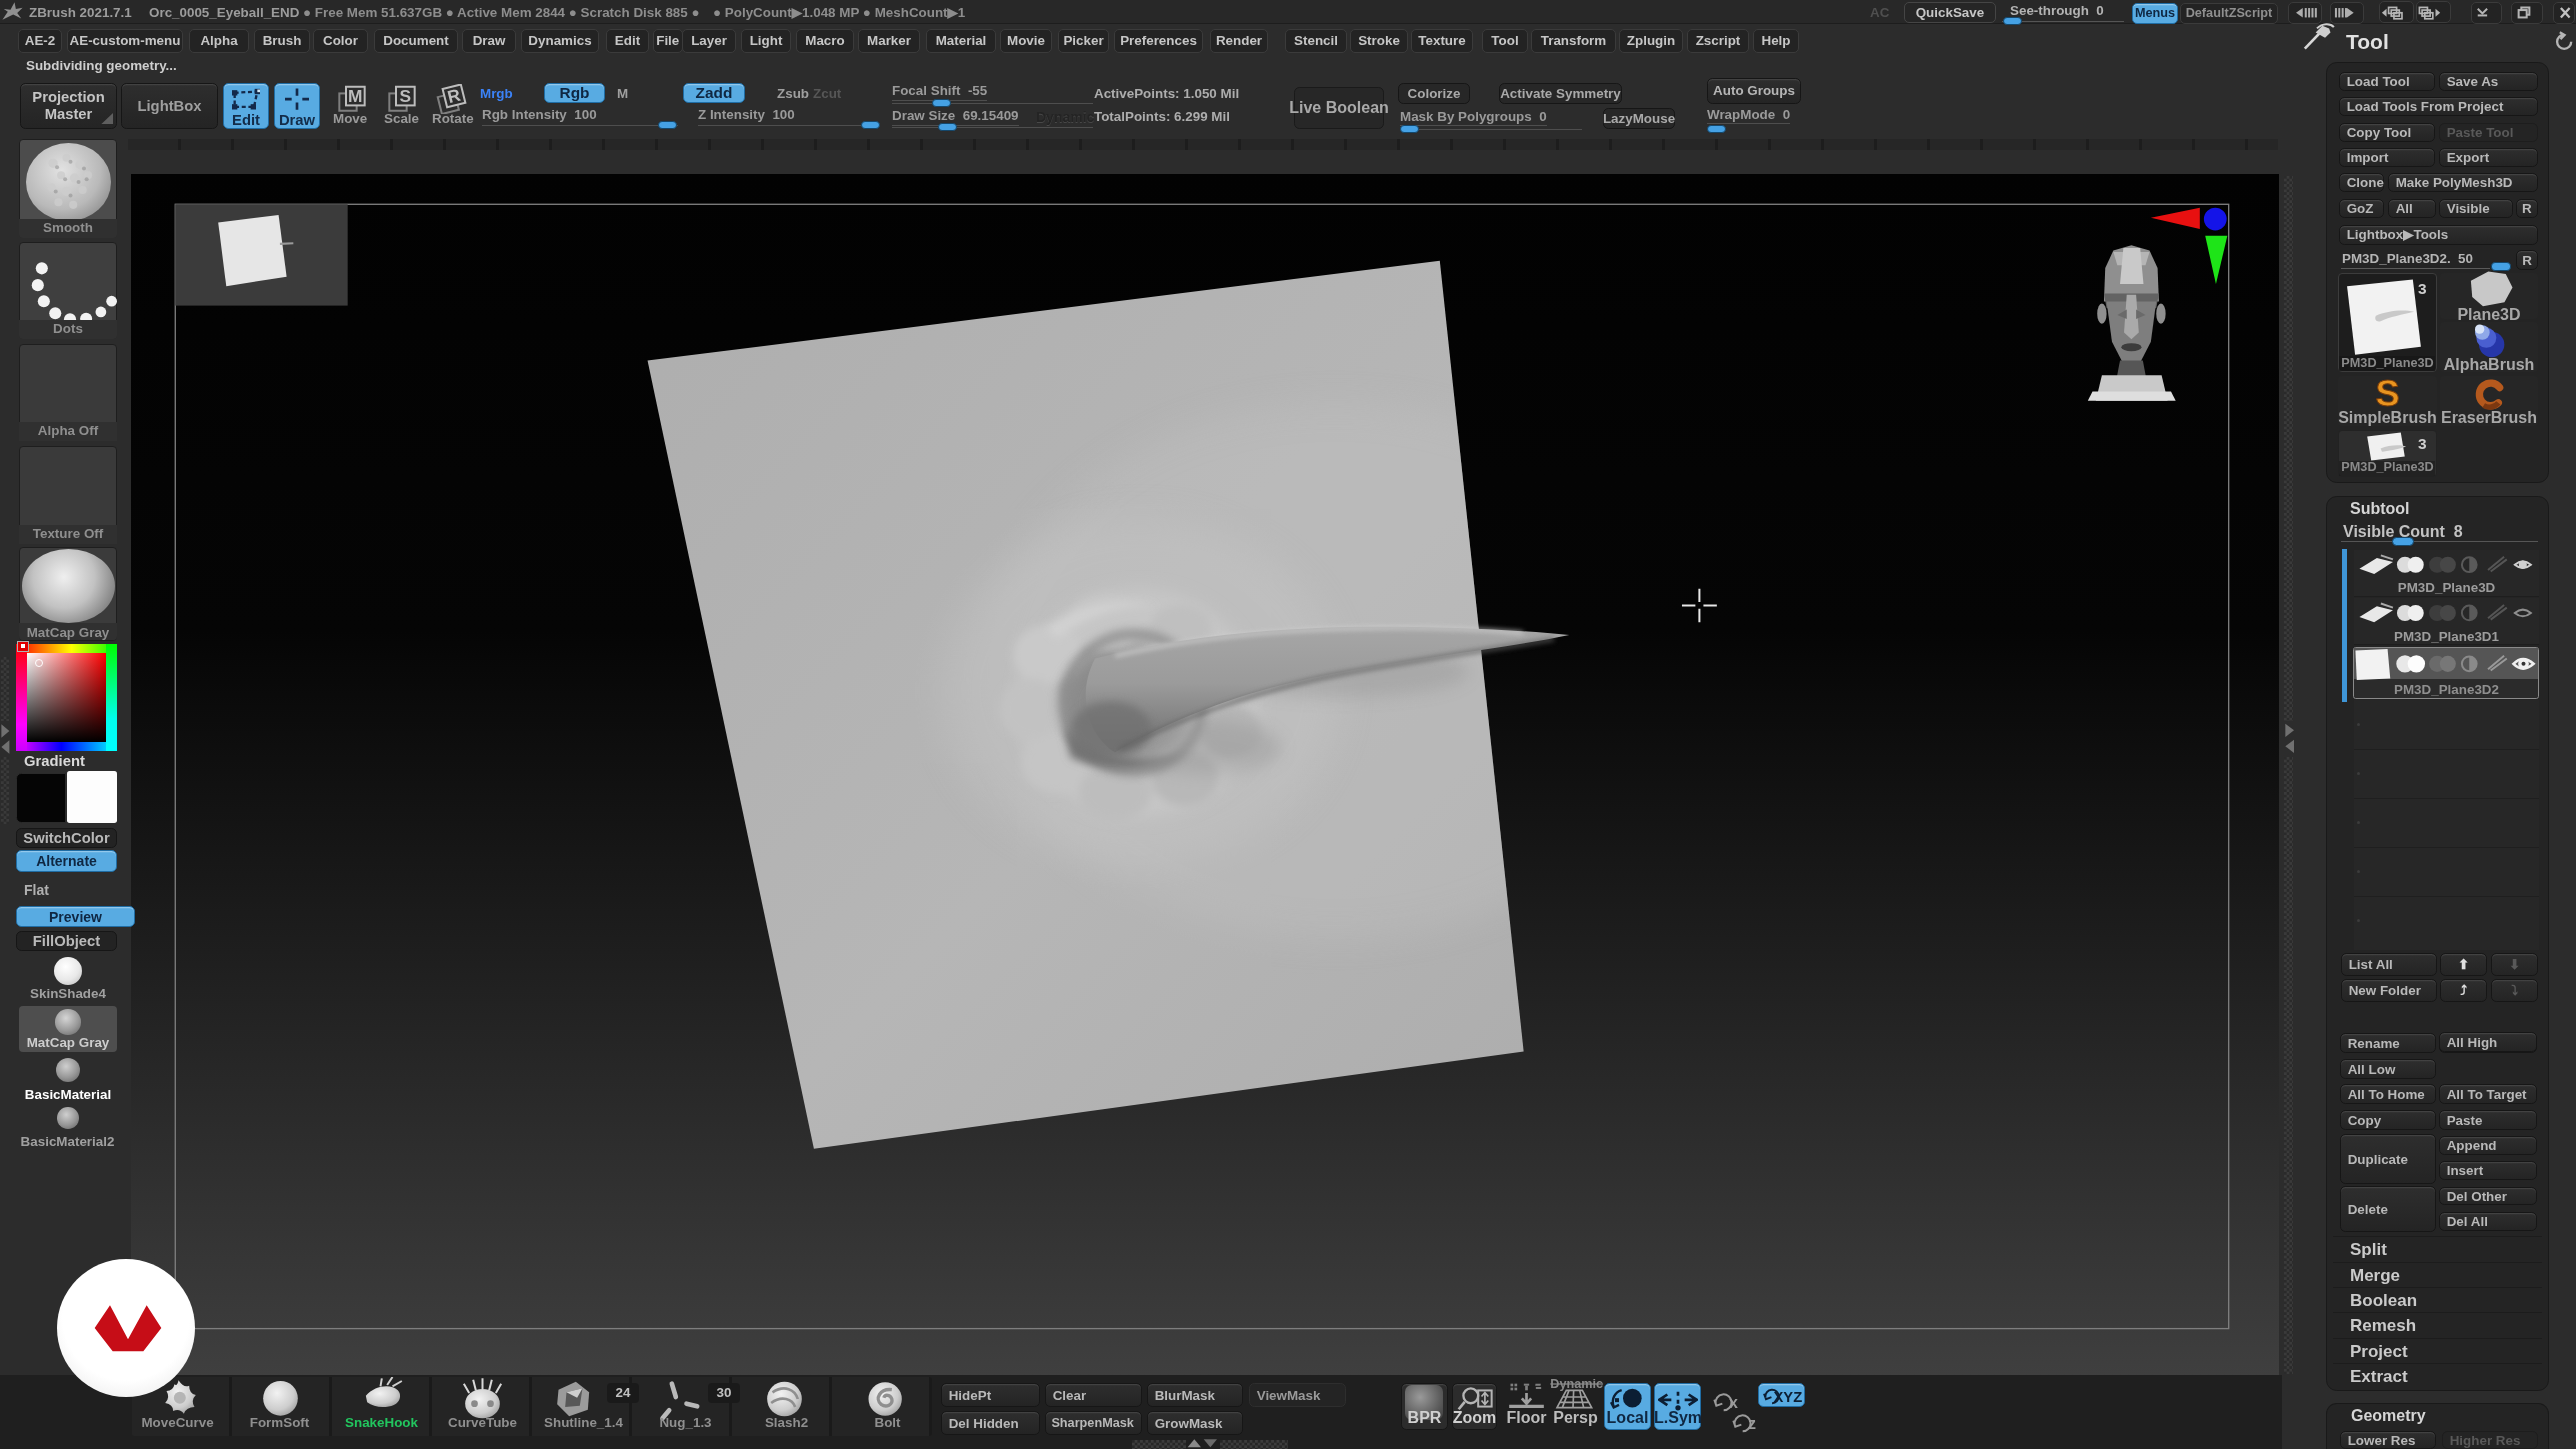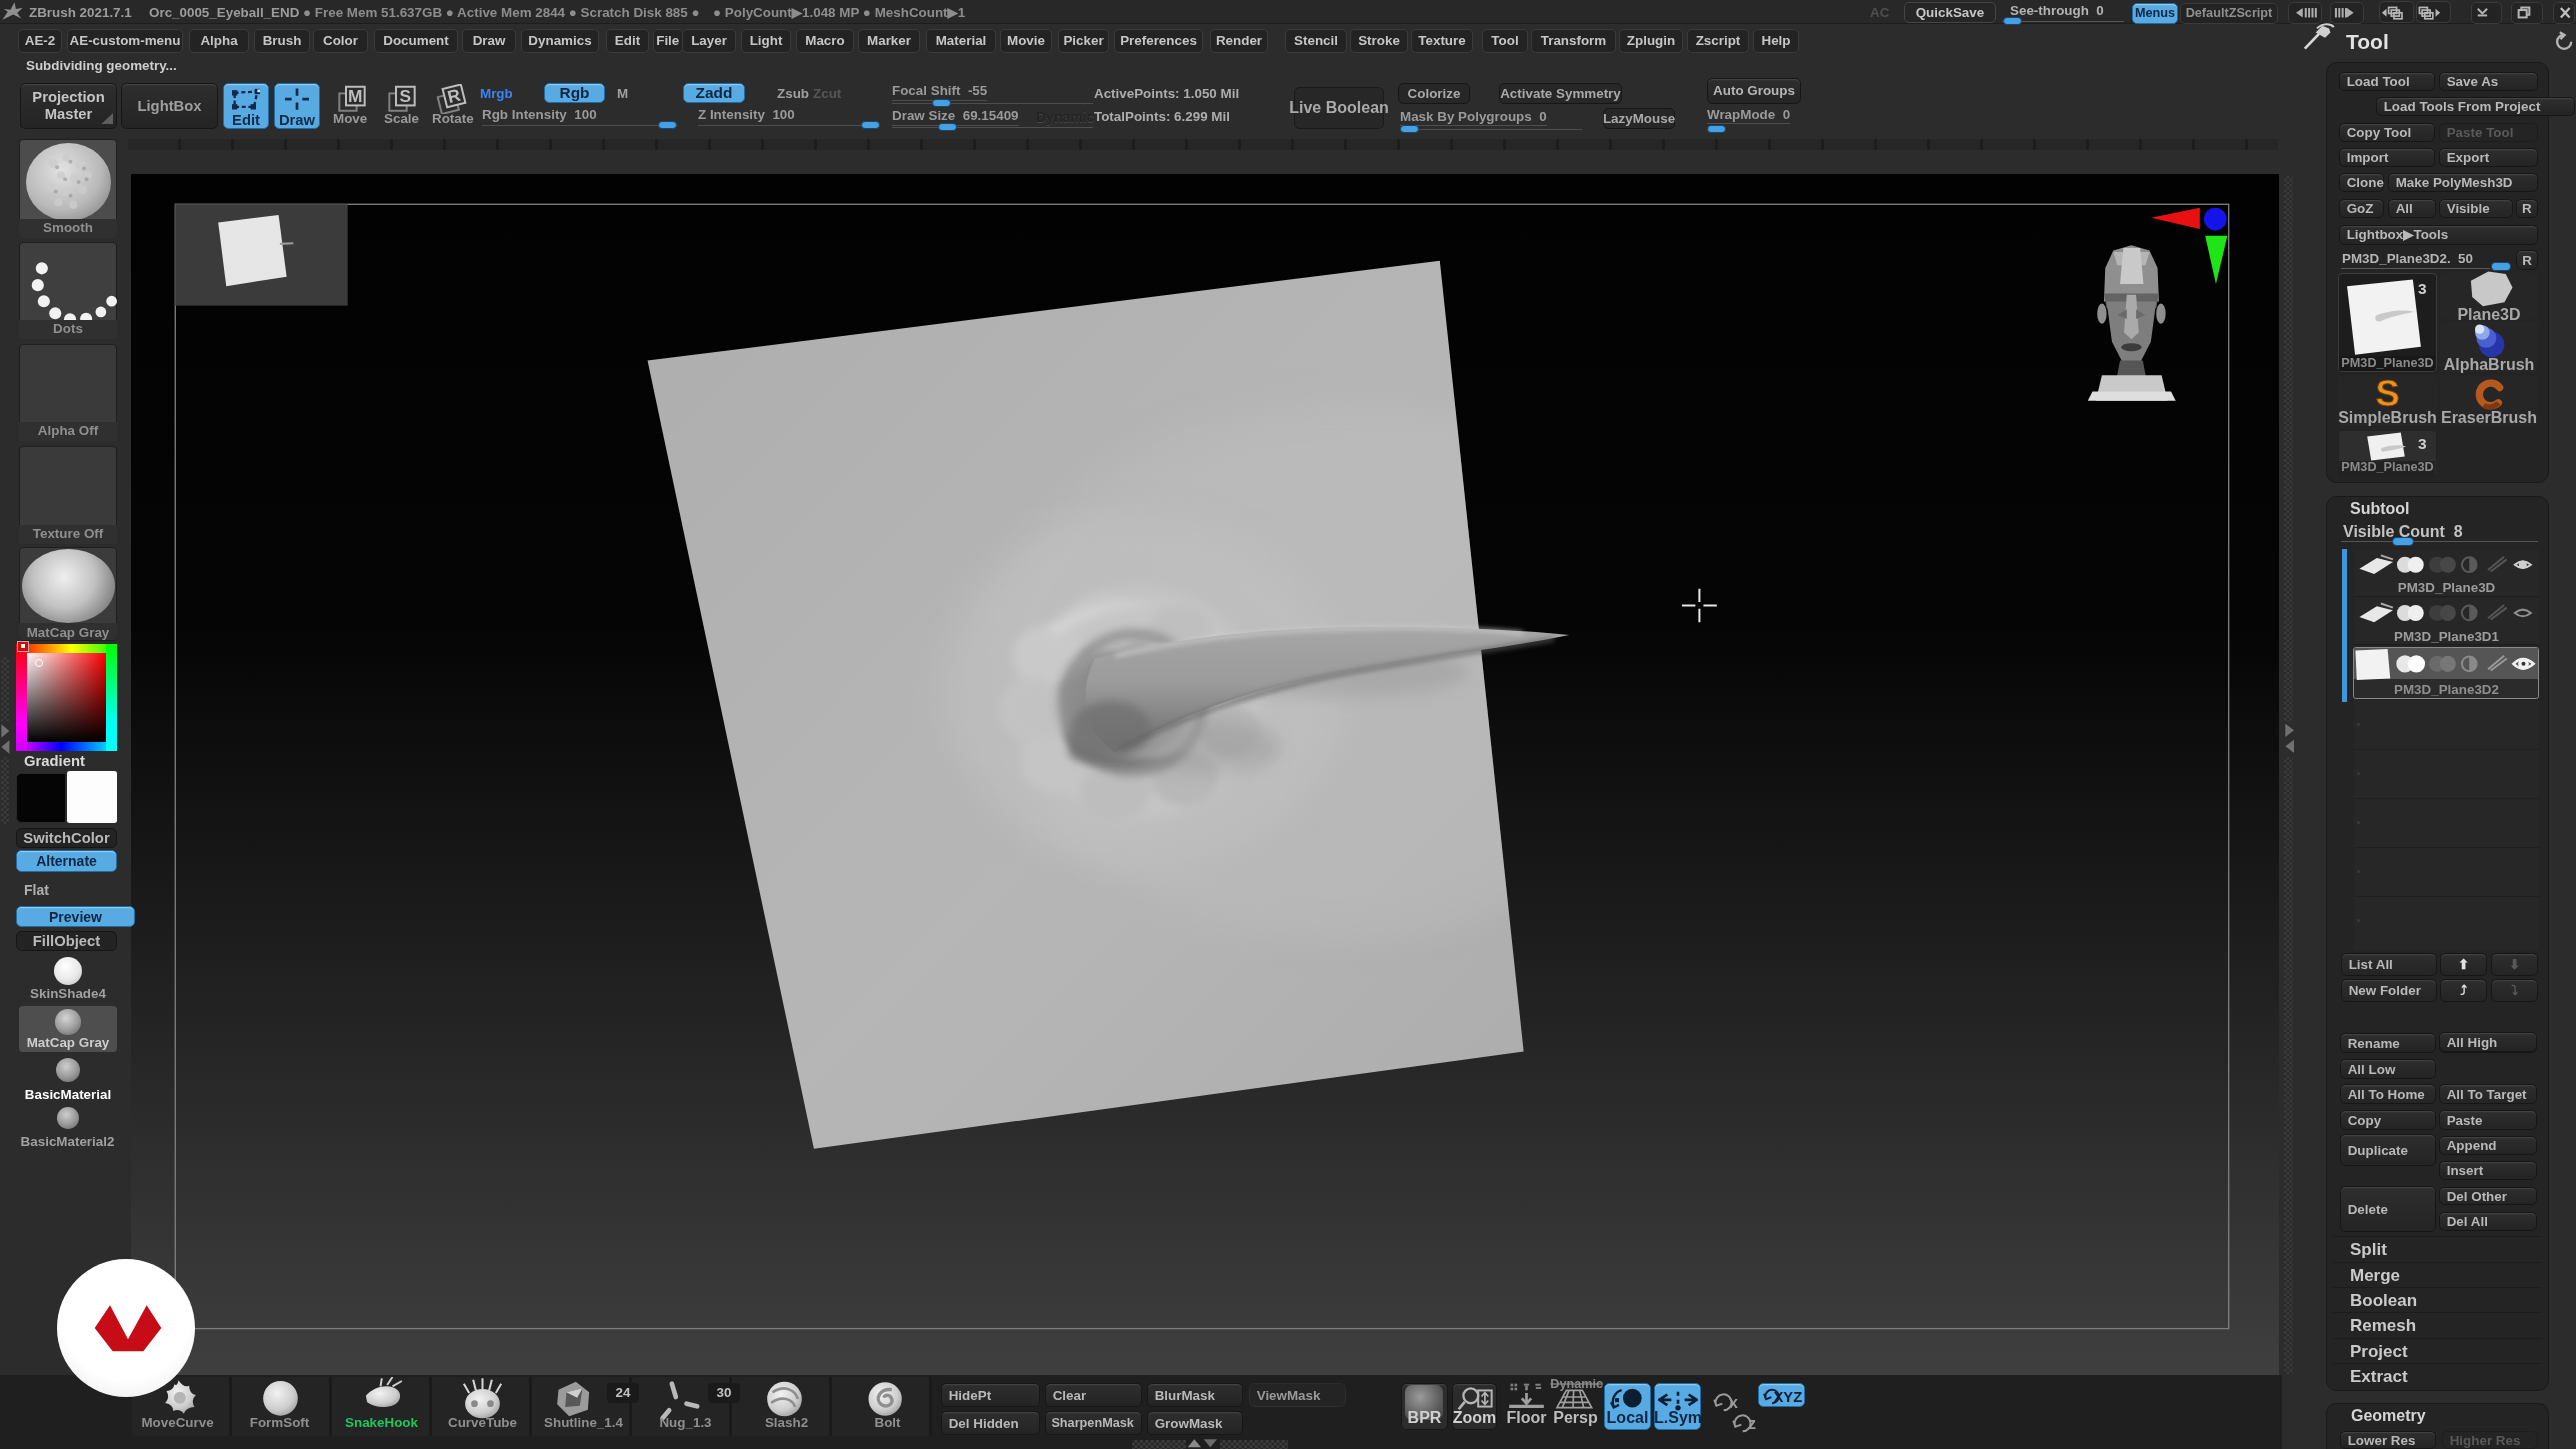--- a/index.html
+++ b/index.html
@@ -549,21 +549,21 @@
     <path d="M22 8 C30 0 42 0 47 6" stroke="#cfcfcf" stroke-width="3" fill="none"></path>
   </svg>
 <div class="t" style="left:2346px;top:29.5px;color:#e2e2e2;font-size:21px;">Tool</div>
 <svg class="a" style="left:2553px;top:31px" width="23" height="21.5" viewBox="0 0 34 32">
     <path d="M27 16 A10.5 10.5 0 1 1 16.5 5.5 M10 2 l7 4 l-6 6" stroke="#b5b5b5" stroke-width="3.5" fill="none"></path>
   </svg>
 
 <div class="a" style="left:2326px;top:62px;width:223px;height:421px;background:#242424;border:1.3px solid #191919;border-radius:10.7px;"></div>
 <div class="b l" style="left:2339px;top:72px;width:96px;height:19px;">Load Tool</div>
 <div class="b l" style="left:2439px;top:72px;width:99px;height:19px;">Save As</div>
-<div class="b l" style="left:2339px;top:97px;width:199px;height:19px;margin-left:37px;">Load Tools From Project</div>
+<div class="b l" style="left:2339px;top:97px;width:199px;height:19px;">Load Tools From Project</div>
 <div class="b l" style="left:2339px;top:123px;width:96px;height:19px;">Copy Tool</div>
 <div class="b l dim" style="left:2439px;top:123px;width:99px;height:19px;background:#242424;box-shadow:none;border-color:#1d1d1d;">Paste Tool</div>
 <div class="b l" style="left:2339px;top:148px;width:96px;height:19px;">Import</div>
 <div class="b l" style="left:2439px;top:148px;width:99px;height:19px;">Export</div>
 <div class="b l" style="left:2339px;top:173px;width:45px;height:19px;">Clone</div>
 <div class="b l" style="left:2388px;top:173px;width:150px;height:19px;">Make PolyMesh3D</div>
 <div class="b l" style="left:2339px;top:199px;width:45px;height:19px;">GoZ</div>
 <div class="b l" style="left:2388px;top:199px;width:48px;height:19px;">All</div>
 <div class="b l" style="left:2439px;top:199px;width:74px;height:19px;">Visible</div>
 <div class="b c" style="left:2516px;top:199px;width:21.5px;height:19px;">R</div>
@@ -687,21 +687,21 @@
 <div class="b c" style="left:2440px;top:979px;width:47px;height:23px;color:#e0e0e0;">⤴</div>
 <div class="b c dim" style="left:2491px;top:979px;width:47px;height:23px;">⤵</div>
 <div class="b l" style="left:2340px;top:1033px;width:96px;height:20px;">Rename</div>
 <div class="b l" style="left:2439px;top:1033px;width:98px;height:20px;">AutoReorder</div>
 <div class="b l" style="left:2340px;top:1059px;width:96px;height:20px;">All Low</div>
 <div class="b l" style="left:2439px;top:1032px;width:98px;height:20px;">All High</div>
 <div class="b l" style="left:2340px;top:1084px;width:96px;height:20px;">All To Home</div>
 <div class="b l" style="left:2439px;top:1084px;width:98px;height:20px;">All To Target</div>
 <div class="b l" style="left:2340px;top:1110px;width:96px;height:20px;">Copy</div>
 <div class="b l" style="left:2439px;top:1110px;width:98px;height:20px;">Paste</div>
-<div class="b l" style="left:2340px;top:1134px;width:96px;height:32px;">Duplicate</div>
+<div class="b l" style="left:2340px;top:1134px;width:96px;height:50px;">Duplicate</div>
 <div class="b l" style="left:2439px;top:1136px;width:98px;height:19px;">Append</div>
 <div class="b l" style="left:2439px;top:1161px;width:98px;height:19px;">Insert</div>
 <div class="b l" style="left:2340px;top:1186px;width:96px;height:46px;">Delete</div>
 <div class="b l" style="left:2439px;top:1187px;width:98px;height:18px;">Del Other</div>
 <div class="b l" style="left:2439px;top:1212px;width:98px;height:19px;">Del All</div>
 <div class="a" style="left:2333px;top:1236px;width:209px;height:1.3px;background:#1c1c1c;"></div>
 <div class="lbl" style="left:2350px;top:1240px;color:#cacaca;font-size:17px;">Split</div>
 <div class="a" style="left:2333px;top:1262px;width:209px;height:1.3px;background:#1c1c1c;"></div>
 <div class="lbl" style="left:2350px;top:1266px;color:#cacaca;font-size:17px;">Merge</div>
 <div class="a" style="left:2333px;top:1287px;width:209px;height:1.3px;background:#1c1c1c;"></div>

